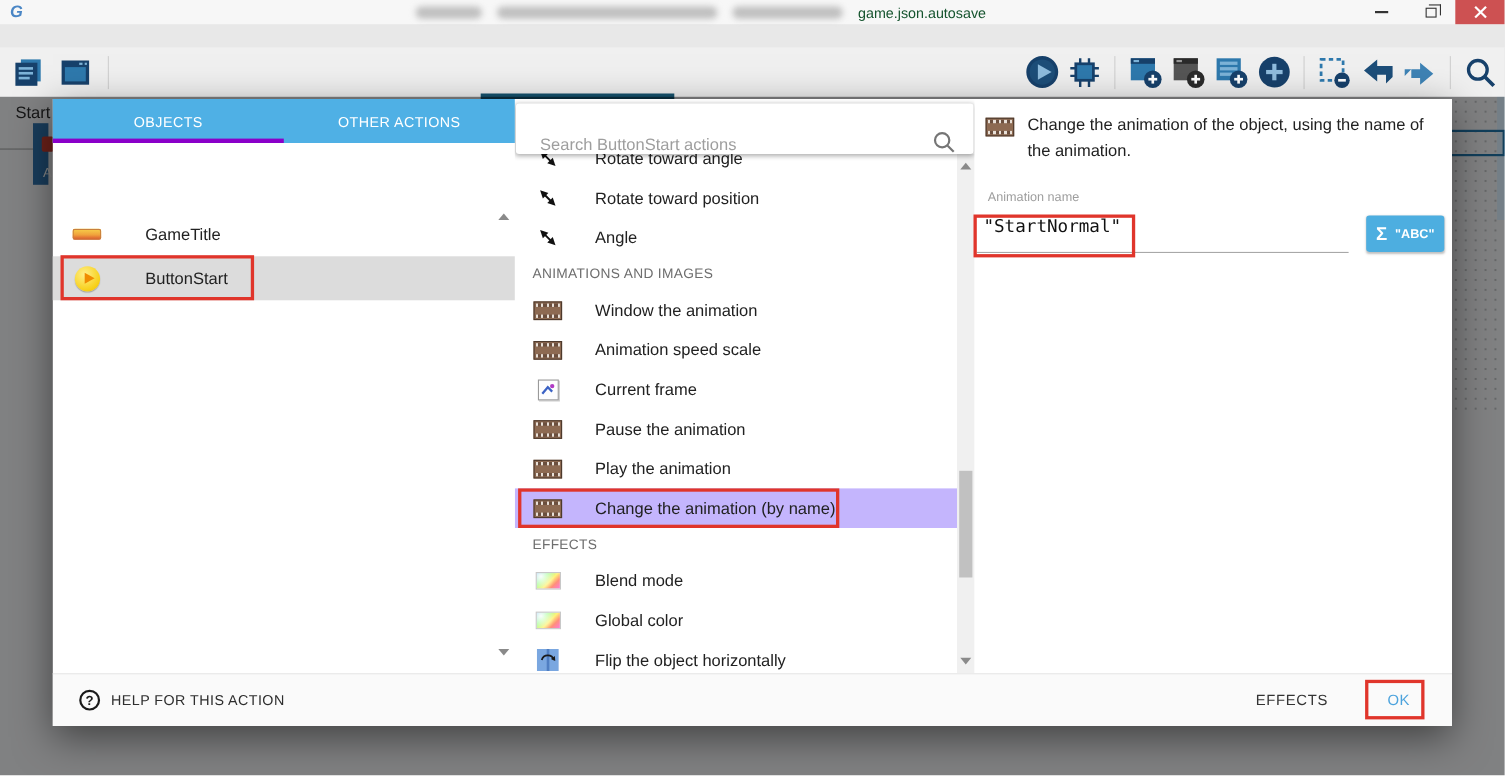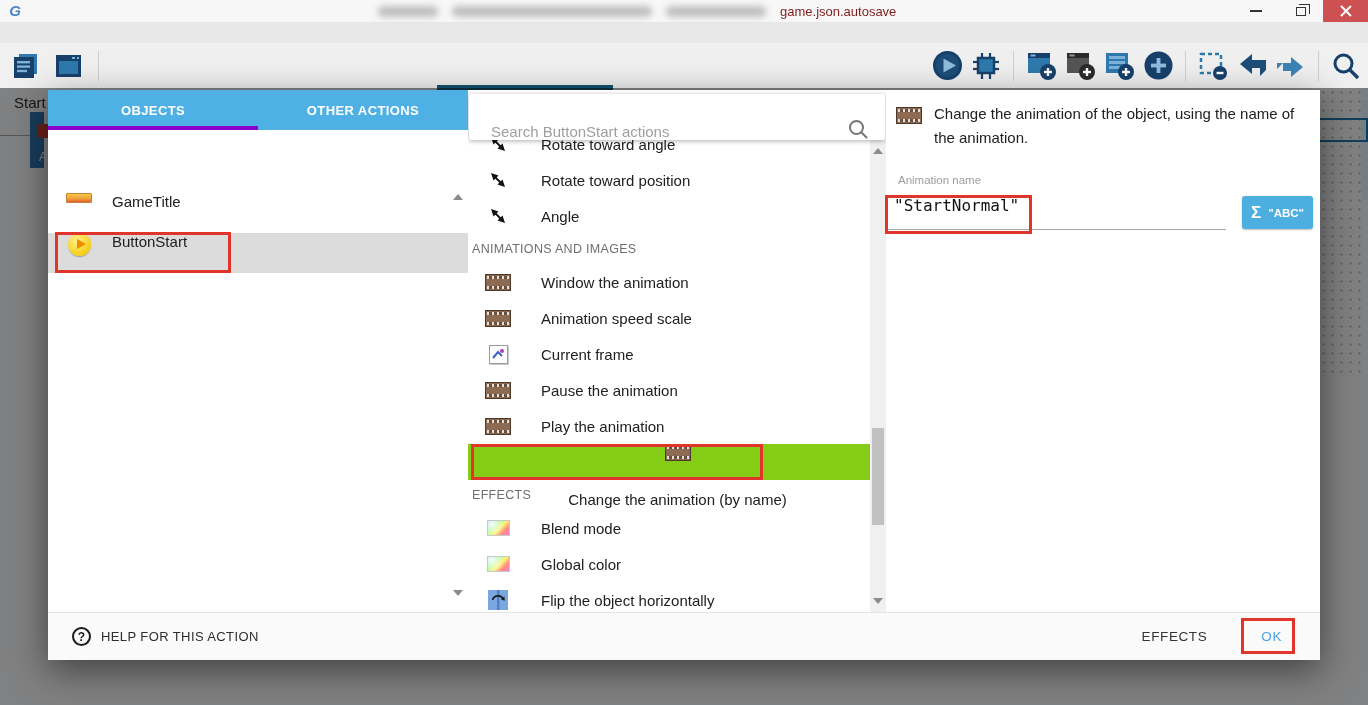--- a/index.html
+++ b/index.html
@@ -7,21 +7,21 @@
   body { font-family:"Liberation Sans", sans-serif; background:#e8e8e8; }
   .screen { position:relative; width:1368px; height:705px; overflow:hidden; background:#e8e8e8; }
 
   
   .titlebar { position:absolute; top:0; left:0; right:0; height:22px; background:#f7f7f7; display:flex; align-items:center; }
   .logo { width:30px; text-align:center; font-weight:bold; font-style:italic; color:#4a86c5; font-size:15px; line-height:22px; }
   .logo::before { content:"G"; }
   .title-area { position:absolute; left:378px; top:0; height:22px; display:flex; align-items:center; gap:14px; }
   .blurseg { height:11px; background:#bfbfbf; border-radius:5px; filter:blur(3px); }
   .b1 { width:60px; } .b2 { width:200px; } .b3 { width:100px; }
-  .title-text { font-size:13px; color:#7f1d1d; white-space:nowrap; }
+  .title-text { font-size:13px; color:#14532d; white-space:nowrap; }
   .win-controls { position:absolute; right:0; top:0; height:22px; display:flex; }
   .wc { width:45px; height:22px; display:flex; align-items:center; justify-content:center; }
   .wc-min-bar { width:12px; height:2px; background:#333; }
   .wc-restore-box { width:10px; height:9px; border:1px solid #333; position:relative; background:#f7f7f7; }
   .wc-restore-box::before { content:""; position:absolute; left:2px; top:-4px; width:10px; height:9px; border:1px solid #333; border-left:none; border-bottom:none; }
   .wc-close { background:#cd5152; }
   .wc-cross { position:relative; width:12px; height:12px; }
   .wc-cross::before,.wc-cross::after { content:""; position:absolute; left:-1px; top:5px; width:14px; height:2px; background:#fff; }
   .wc-cross::before { transform:rotate(45deg); } .wc-cross::after { transform:rotate(-45deg); }
 
@@ -53,47 +53,47 @@
   
   .dialog { position:absolute; top:2px; left:48px; width:1272px; height:570px; background:#fff; z-index:3; box-shadow:0 10px 34px rgba(0,0,0,0.5); }
 
   
   .col-left { position:absolute; top:0; left:0; width:420px; bottom:48px; }
   .l-search { position:relative; height:50px; display:flex; align-items:center; padding:0 14px 0 18px; }
   .l-search input { flex:1; border:none; outline:none; font-size:15px; color:#212121; font-family:"Liberation Sans",sans-serif; background:transparent; }
   .l-search input::placeholder { color:#9e9e9e; }
   .l-icons { display:flex; align-items:center; gap:22px; margin-left:8px; }
   .tabs { height:40px; background:#4fb0e5; display:flex; position:relative; }
-  .tab { width:50%; display:flex; align-items:center; justify-content:center; color:#fff; font-size:13px; font-weight:bold; letter-spacing:0.4px; cursor:pointer; }
+  .tab { width:50%; display:flex; align-items:center; justify-content:center; color:#fff; font-size:13px; font-weight:normal; letter-spacing:0.4px; cursor:pointer; }
   .tab-underline { position:absolute; bottom:0; left:0; width:50%; height:4px; background:#8a00c9; }
   .obj-list { position:absolute; top:90px; left:0; right:0; bottom:0; padding-top:13px; }
-  .obj-row { position:relative; height:40px; display:flex; padding-left:18px; gap:20px; }
+  .obj-row { position:relative; height:40px; display:flex; align-items:center; padding-left:18px; gap:40px; }
   .obj-row.selected { background:#dcdcdc; }
   .obj-label { font-size:15px; color:#212121; }
   .thumb-gametitle { width:26px; height:10px; border-radius:2px;
       background:linear-gradient(180deg,#f7d14a 0%,#f0a23c 55%,#d8502c 100%); box-shadow:0 0 0 1px #c8803c inset; }
   .thumb-buttonstart { width:23px; height:23px; border-radius:50%; background:radial-gradient(circle at 38% 32%,#ffef8a,#f7cf17 70%,#e8b70e); position:relative; box-shadow:0 1px 1px rgba(0,0,0,.25); }
   .thumb-buttonstart::before { content:""; position:absolute; left:9px; top:6px; border-left:9px solid #f08c00; border-top:5.5px solid transparent; border-bottom:5.5px solid transparent; }
   .scroll-arrow { position:absolute; width:0; height:0; border-left:5px solid transparent; border-right:5px solid transparent; }
   .arr-up { border-bottom:6px solid #8a8a8a; }
   .arr-down { border-top:6px solid #8a8a8a; }
   .l-arr-up { right:5px; top:104px; }
   .l-arr-down { right:5px; top:500px; }
 
   
   .col-mid { position:absolute; top:0; left:420px; width:418px; bottom:48px; overflow:hidden; }
   .m-search { position:absolute; top:4px; left:1px; right:1px; height:46px; background:#fff; border-radius:3px;
               box-shadow:0 1px 5px rgba(0,0,0,0.33); display:flex; align-items:flex-end; padding:0 16px 0 22px; z-index:5; }
   .m-search input { flex:1; border:none; outline:none; font-size:15px; color:#212121; font-family:"Liberation Sans",sans-serif; background:transparent; }
   .m-search input::placeholder { color:#9e9e9e; }
   .action-list { position:absolute; top:36px; left:0; right:16px; }
   .act-row { position:relative; height:36px; display:flex; align-items:center; padding-left:17px; gap:30px; }
-  .act-row.selected { background:#84cc16;flex-direction:column; }
+  .act-row.selected { background:#c4b5fd; }
   .act-label { font-size:15px; color:#212121; white-space:nowrap; }
-  .group-header { height:30px; display:flex; align-items:center; padding-left:4px; font-size:12.5px; color:#6e6e6e; letter-spacing:0.3px; }
+  .group-header { height:30px; display:flex; align-items:center; padding-left:16px; font-size:12.5px; color:#6e6e6e; letter-spacing:0.3px; }
   .icon-cell { width:26px; display:flex; justify-content:center; }
 
   .film-icon { width:26px; height:17px; background:#8d6a52; border:1px solid #4e3a2d; position:relative; }
   .film-icon::before,.film-icon::after { content:""; position:absolute; left:1px; right:1px; height:3px;
       background:repeating-linear-gradient(90deg,#e8e0d8 0 2px,#6b4f3e 2px 5px); }
   .film-icon::before { top:1px; } .film-icon::after { bottom:1px; }
 
   .frame-icon { width:19px; height:19px; background:#fdfdfd; border:1px solid #9a9a9a; box-shadow:1px 1px 0 #ccc; display:flex; align-items:center; justify-content:center; }
   .color-icon { width:23px; height:16px; border:1px solid #c8c8c8;
       background:radial-gradient(circle at 18% 22%, rgba(255,255,255,.95), rgba(255,255,255,0) 62%),

